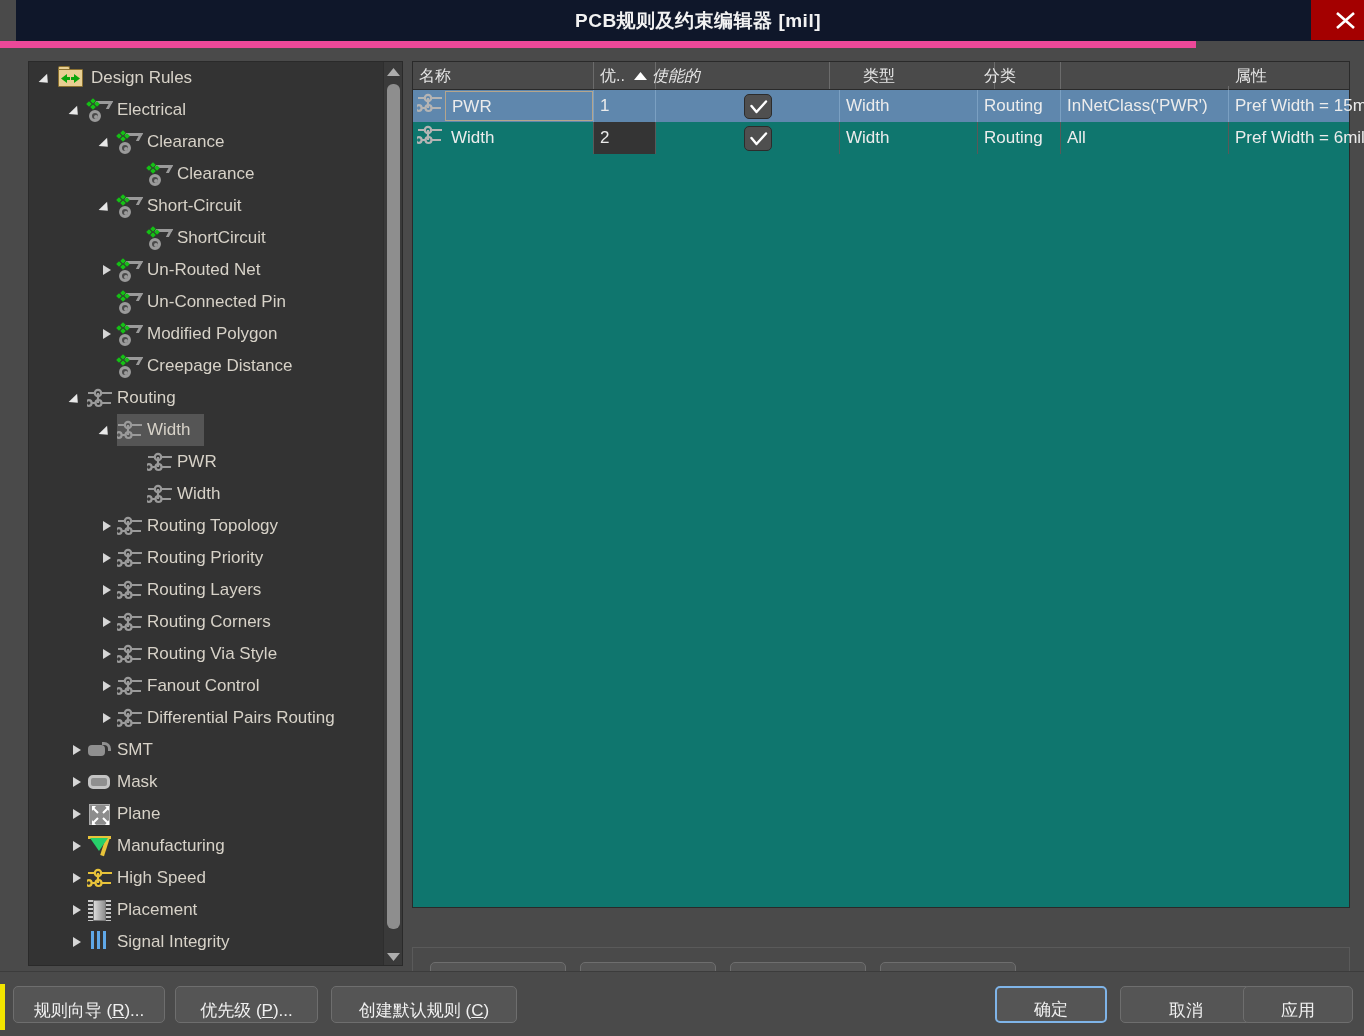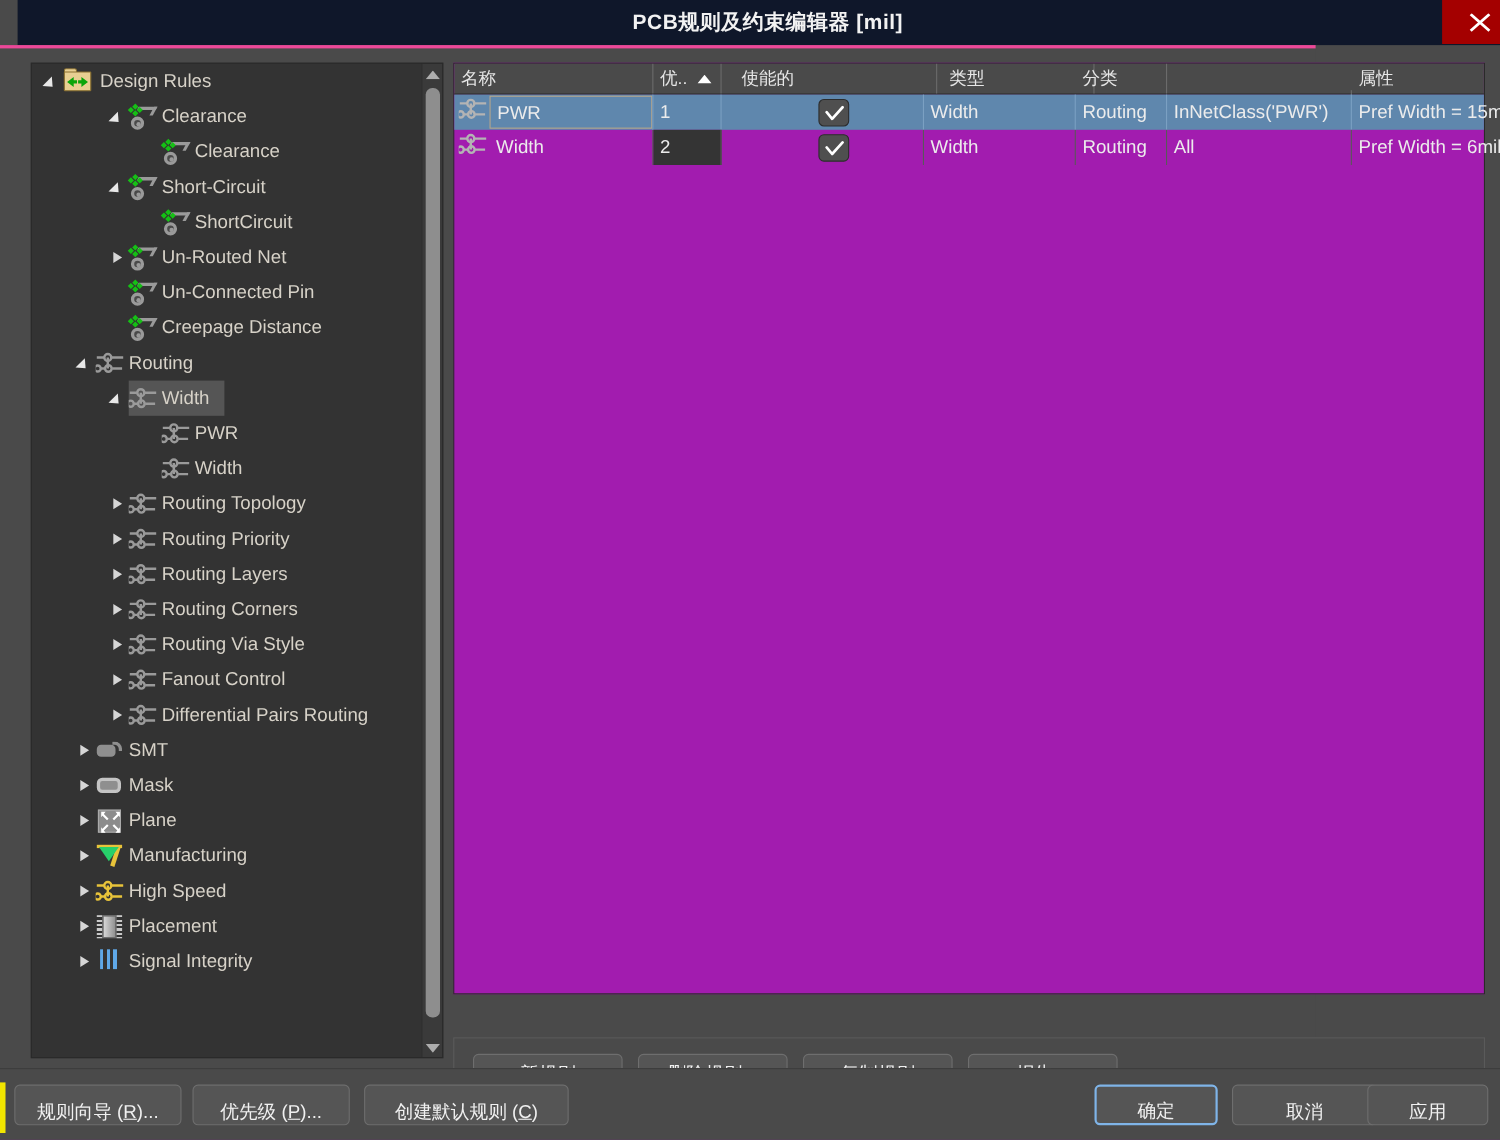--- a/index.html
+++ b/index.html
@@ -25,21 +25,21 @@
   .close-btn {
     position: absolute; right: 0; top: 0; width: 69px; height: 40px;
     background: #a40000; cursor: pointer;
   }
   .close-btn svg { position: absolute; left: 24px; top: 12px; }
 
   
   .dialog-body {
     position: absolute; left: 0; top: 41px; width: 1196px; height: 930px;
     background: #4a4a4a;
-    border-top: 3px solid #ec4899;
+    border-top: 7px solid #ec4899;
   }
 
   
   .tree-panel {
     position: absolute; left: 28px; top: 13px;
     width: 375px; height: 905px;
     background: #333333;
     border: 1px solid #2a2a2a;
     overflow: hidden;
   }
@@ -143,21 +143,21 @@
   .sb-down { bottom: 0; }
   .sb-arrow svg { position: absolute; left: 3px; top: 6px; }
   .sb-thumb {
     position: absolute; left: 3px; top: 22px; width: 13px; height: 845px;
     background: #8e8e8e; border-radius: 6px; cursor: pointer;
   }
 
   
   .grid-panel {
     position: absolute; left: 412px; top: 13px; width: 938px; height: 847px;
-    background: #a21caf; border: 1px solid #2a2a2a;
+    background: #0f766e; border: 1px solid #2a2a2a;
   }
   .grid-head { position: relative; height: 28px; background: #4a4a4a; border-bottom: 1px solid #2a2a2a; }
   .th {
     position: absolute; top: 0; height: 27px; line-height: 27px;
     color: #e6e6e6; font-size: 16px; padding-left: 6px;
     border-right: 1px solid #6b6b6b; white-space: nowrap; cursor: pointer;
   }
   .th .sort-asc { position: absolute; right: 8px; top: 10px; }
   .grid-rows { position: relative; }
   .grid-row { position: relative; height: 32px; cursor: pointer; }
@@ -238,20 +238,35 @@
               <span class="fld"></span>
               <svg width="21" height="13" viewBox="0 0 21 13">
                 <path d="M1 6.5 L7 2 L7 5 L10 5 L10 8 L7 8 L7 11 Z" fill="#0aa50a"></path>
                 <path d="M20 6.5 L14 2 L14 5 L11 5 L11 8 L14 8 L14 11 Z" fill="#0aa50a"></path>
               </svg>
             </span>
             <span class="tree-text">Design Rules</span>
           </span>
         </div>
         <div class="tree-row">
+          <span style="width:40px;flex:0 0 40px"></span>
+          <span class="twisty open"></span>
+          <span class="tree-label-wrap">
+            <span class="tree-icon ic-elec">
+              <span class="trace"></span>
+              <span class="dia d1"></span>
+              <span class="dia d2"></span>
+              <span class="dia d3"></span>
+              <span class="dia d4"></span>
+              <span class="pad"></span>
+            </span>
+            <span class="tree-text">Electrical</span>
+          </span>
+        </div>
+        <div class="tree-row">
           <span style="width:70px;flex:0 0 70px"></span>
           <span class="twisty open"></span>
           <span class="tree-label-wrap">
             <span class="tree-icon ic-elec">
               <span class="trace"></span>
               <span class="dia d1"></span>
               <span class="dia d2"></span>
               <span class="dia d3"></span>
               <span class="dia d4"></span>
               <span class="pad"></span>
@@ -325,20 +340,35 @@
           <span class="tree-label-wrap">
             <span class="tree-icon ic-elec">
               <span class="trace"></span>
               <span class="dia d1"></span>
               <span class="dia d2"></span>
               <span class="dia d3"></span>
               <span class="dia d4"></span>
               <span class="pad"></span>
             </span>
             <span class="tree-text">Un-Connected Pin</span>
+          </span>
+        </div>
+        <div class="tree-row">
+          <span style="width:70px;flex:0 0 70px"></span>
+          <span class="twisty closed"></span>
+          <span class="tree-label-wrap">
+            <span class="tree-icon ic-elec">
+              <span class="trace"></span>
+              <span class="dia d1"></span>
+              <span class="dia d2"></span>
+              <span class="dia d3"></span>
+              <span class="dia d4"></span>
+              <span class="pad"></span>
+            </span>
+            <span class="tree-text">Modified Polygon</span>
           </span>
         </div>
         <div class="tree-row">
           <span style="width:70px;flex:0 0 70px"></span>
           <span class="twisty "></span>
           <span class="tree-label-wrap">
             <span class="tree-icon ic-elec">
               <span class="trace"></span>
               <span class="dia d1"></span>
               <span class="dia d2"></span>
@@ -626,21 +656,21 @@
       </div>
     </div>
   </div>
 
   <div class="grid-panel">
     <div class="grid-head" id="grid-head">
         <div class="th" style="left: 0px; width: 181px;"><span>名称</span></div>
         <div class="th" style="left: 181px; width: 62px;"><span>优..</span><svg class="sort-asc" width="13" height="8" viewBox="0 0 13 8">
             <path d="M6.5 0 L13 8 L0 8 Z" fill="#ffffff"></path>
           </svg></div>
-        <div class="th" style="left: 255px; width: 184px;"><span>使能的</span></div>
+        <div class="th" style="left: 233px; width: 184px; font-style: italic;"><span>使能的</span></div>
         <div class="th" style="left: 427px; width: 138px; margin-left: 17px;"><span>类型</span></div>
         <div class="th" style="left: 565px; width: 83px;"><span>分类</span></div>
         <div class="th" style="left: 648px; width: 168px; margin-top: 24px;"><span>范围</span></div>
         <div class="th" style="left: 816px; width: 137px;"><span>属性</span></div>
       </div>
     <div class="grid-rows" id="grid-rows">
         <div class="grid-row sel">
           <div class="cell name-cell bordered">
             <span class="row-icon"><svg width="26" height="22" viewBox="0 0 26 22">
                 <path d="M1 5 H8 M14 5 H25 M4 15 H9 M15 15 H24" stroke="#b4b4b4" stroke-width="2.2" fill="none"></path>

